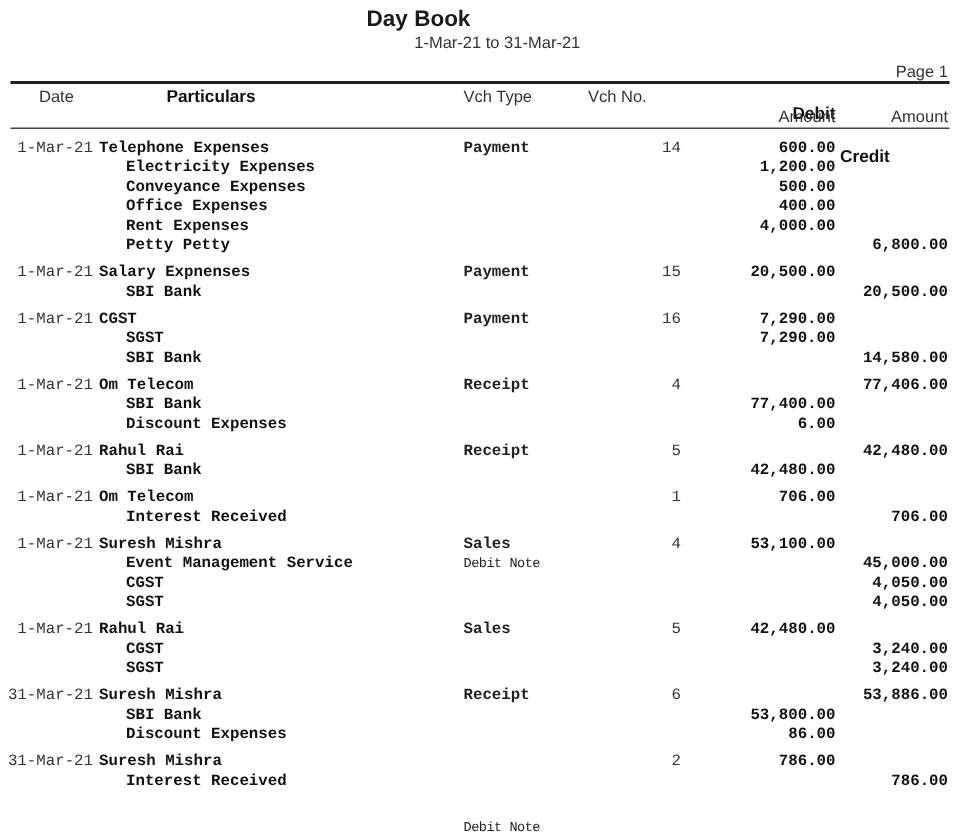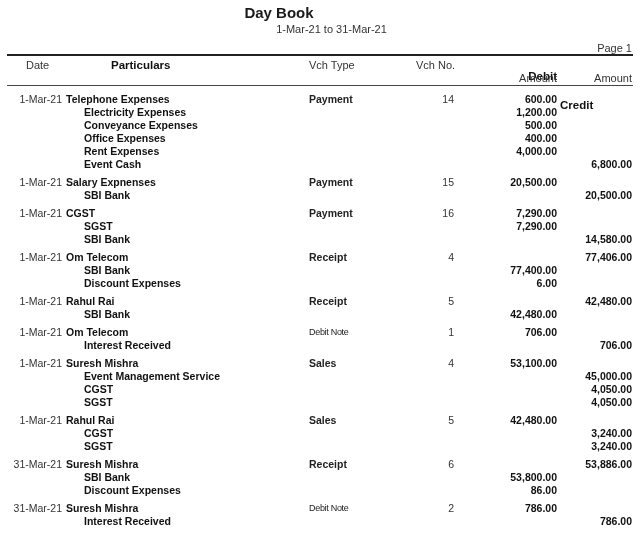--- a/index.html
+++ b/index.html
@@ -7,44 +7,44 @@
          font-family: "Liberation Sans", sans-serif; color: #1a1a1a; }
   .title { position: absolute; top: 4px; left: 12px; width: 534px; text-align: center;
            font-size: 15px; font-weight: bold; }
   .subtitle { position: absolute; top: 23px; left: 0; width: 641px; text-align: center;
               font-size: 11px; color: #333; padding-left: 11px; }
   .page-no { position: absolute; top: 42px; right: 9px; font-size: 11px; color: #333; }
   .rule-top { position: absolute; top: 54px; left: 7px; width: 626px; height: 2px; background: #222; }
   .rule-bottom { position: absolute; top: 85px; left: 7px; width: 626px; height: 1px; background: #444; }
   .hdr { position: absolute; font-size: 11px; color: #333; }
   .hdr.b { font-weight: bold; color: #111; font-size: 11.5px; }
-  .vouchers { position: absolute; top: 93px; left: 0; width: 641px; }
+  .vouchers { position: absolute; top: 93px; left: 0; width: 641px; font-family: Liberation Mono, monospace; }
   .voucher { margin-bottom: 5px; }
   .line { position: relative; height: 13px; font-size: 10.5px; line-height: 13px; }
   .date { position: absolute; left: 0; width: 62px; text-align: right; color: #333; }
   .part { position: absolute; left: 66px; font-weight: bold; color: #111; white-space: nowrap; }
   .line.sub .part { left: 54px; padding-left: 30px; }
   .vtype { position: absolute; left: 309px; font-weight: bold; color: #222; }
-  .vtype.small { font-size: 9px; letter-spacing: -0.3px; font-weight: normal; }
+  .vtype.small { font-size: 9px; letter-spacing: -0.3px; font-weight: normal; margin-top: 44px; }
   .vno { position: absolute; left: 430px; width: 24px; text-align: right; color: #333; }
   .debit { position: absolute; left: 480px; width: 77px; text-align: right; font-weight: bold; color: #111; }
   .credit { position: absolute; left: 560px; width: 72px; text-align: right; font-weight: bold; color: #111; }
 </style>
 </head>
 <body>
 
 <div class="title">Day Book</div>
 <div class="subtitle">1-Mar-21 to 31-Mar-21</div>
 <div class="page-no">Page 1</div>
 <div class="rule-top"></div>
 
 <div class="hdr" style="top:59px; left:26px;">Date</div>
 <div class="hdr b" style="top:59px; left:73px;padding-left:38px;">Particulars</div>
 <div class="hdr" style="top:59px; left:309px;">Vch Type</div>
-<div class="hdr" style="top:59px; left:416px;">Vch No.</div>
+<div class="hdr" style="top:59px; left:392px;">Vch No.</div>
 <div class="hdr b" style="top:59px; left:480px; width:77px; text-align:right;margin-top:11px;">Debit</div>
 <div class="hdr" style="top:72px; left:480px; width:77px; text-align:right;">Amount</div>
 <div class="hdr b" style="top:59px; left:560px; width:72px; text-align:left;margin-top:40px;">Credit</div>
 <div class="hdr" style="top:72px; left:560px; width:72px; text-align:right;">Amount</div>
 
 <div class="rule-bottom"></div>
 
 <div class="vouchers" id="vouchers">
     <div class="voucher">
       <div class="line">
@@ -69,21 +69,21 @@
         <span class="part">Office Expenses</span>
         <span class="debit">400.00</span>
         <span class="credit"></span>
       </div>
       <div class="line sub">
         <span class="part">Rent Expenses</span>
         <span class="debit">4,000.00</span>
         <span class="credit"></span>
       </div>
       <div class="line sub">
-        <span class="part">Event Cash</span>
+        <span class="part">Petty Petty</span>
         <span class="debit"></span>
         <span class="credit">6,800.00</span>
       </div>
     </div>
     <div class="voucher">
       <div class="line">
         <span class="date">1-Mar-21</span>
         <span class="vtype">Payment</span>
         <span class="vno">15</span>
         <span class="part">Salary Expnenses</span>

